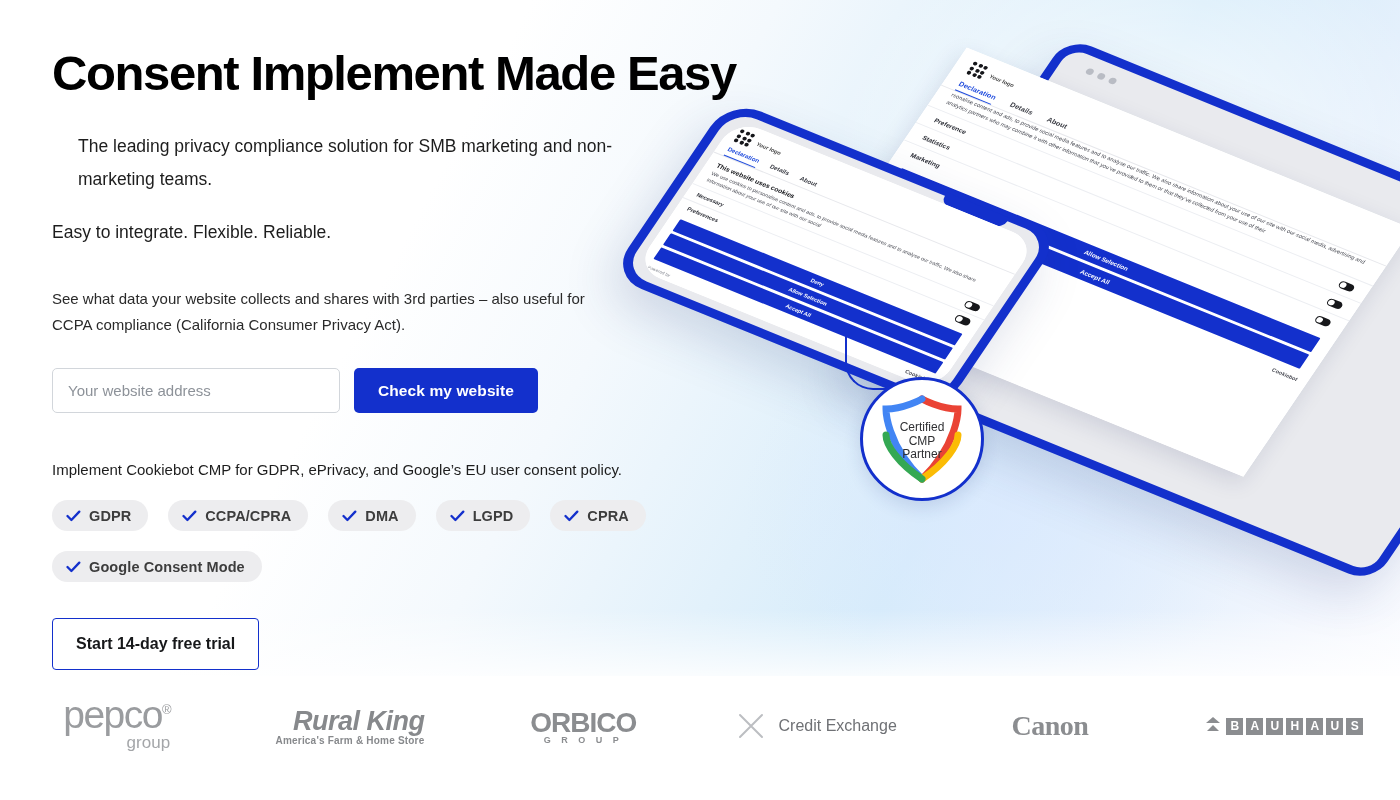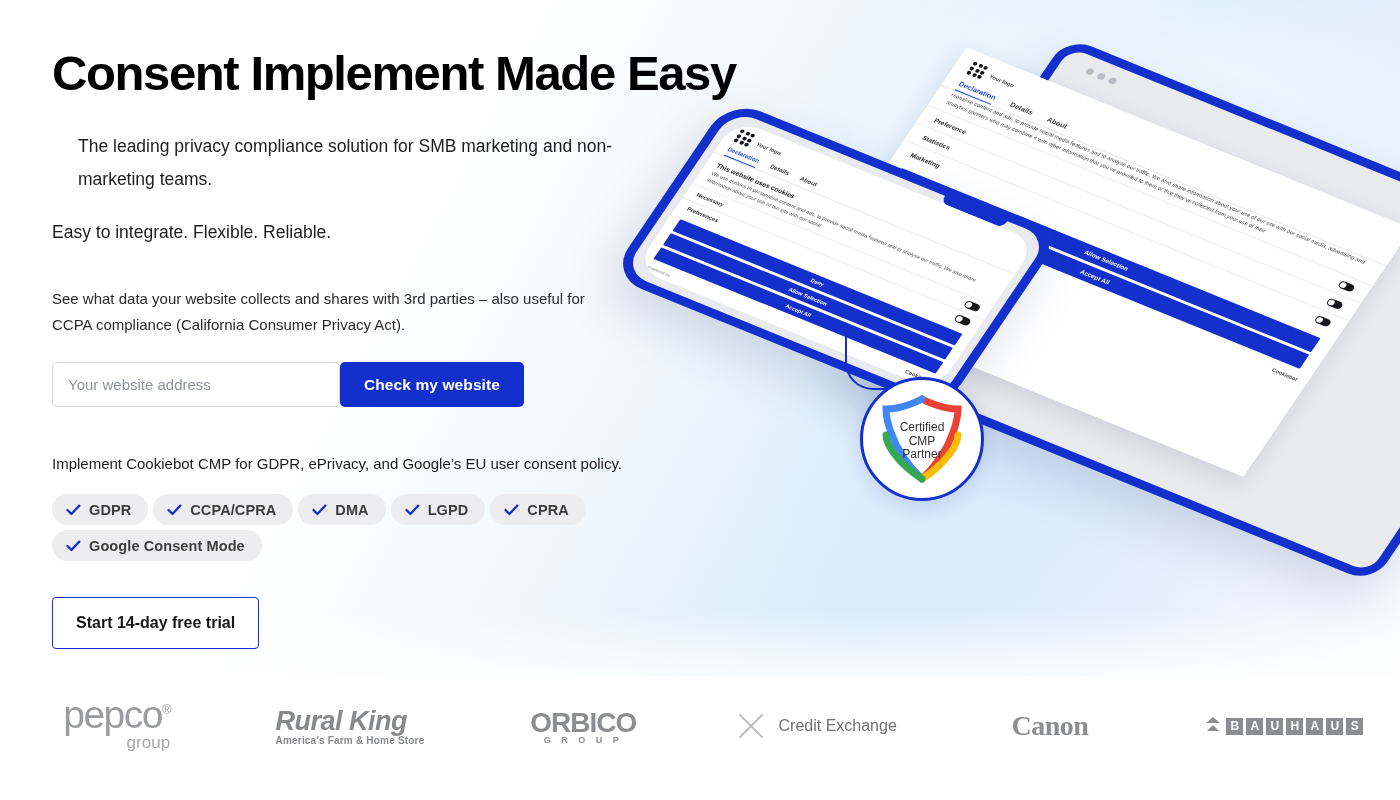--- a/index.html
+++ b/index.html
@@ -103,24 +103,24 @@
   .subnote {
     margin-top: 40px;
     font-size: 15px;
     line-height: 26px;
     color: #2a2a2a;
     max-width: 560px;
   }
 
   
   .form-row {
-    margin-top: 24px;
+    margin-top: 30px;
     display: flex;
     align-items: center;
-    gap: 0;
+    gap: 14px;
   }
   .url-input {
     width: 288px;
     height: 45px;
     border: 1px solid #d2d6db;
     border-radius: 5px;
     background: #ffffff;
     padding: 0 15px;
     font-size: 15px;
     font-family: "Liberation Sans", sans-serif;
@@ -147,21 +147,21 @@
     margin-top: 45px;
     font-size: 15px;
     color: #1d1d1d;
     line-height: 24px;
   }
 
   .badges {
     margin-top: 18px;
     display: flex;
     flex-wrap: wrap;
-    gap: 5px;
+    gap: 20px;
     max-width: 600px;
   }
   .badge {
     display: inline-flex;
     align-items: center;
     gap: 8px;
     height: 31px;
     padding: 0 17px 0 14px;
     border-radius: 16px;
     background: #ededef;
@@ -372,21 +372,21 @@
   .logo-slot {
     flex: 1;
     display: flex;
     align-items: center;
     justify-content: center;
     color: #8b8d90;
   }
   .lg-pepco { font-size: 39px; font-weight: 400; letter-spacing: -1.5px; color:#9a9c9f; position:relative; line-height:34px;}
   .lg-pepco sup{ font-size:13px; vertical-align:super; }
   .lg-pepco .sub{ display:block; text-align:right; font-size:17px; letter-spacing:0px; margin-top:-6px; color:#a4a6a9;}
-  .lg-rural { text-align:left; }
+  .lg-rural { text-align:right; }
   .lg-rural .t1{ font-size:27px; font-weight:700; font-style:italic; color:#87898c; letter-spacing:-.5px;}
   .lg-rural .t2{ font-size:10px; font-weight:700; color:#87898c; letter-spacing:.2px; margin-top:-2px;}
   .lg-orbico { text-align:center; }
   .lg-orbico .t1{ font-size:28px; font-weight:700; color:#8b8d90; letter-spacing:-1px; font-family:"Liberation Sans", sans-serif;}
   .lg-orbico .t2{ font-size:9px; font-weight:700; letter-spacing:4px; color:#8b8d90; margin-top:-4px;}
   .lg-credit{ display:flex; align-items:center; gap:14px;}
   .lg-credit .t{ font-size:16px; color:#6f7175; }
   .lg-canon{ font-size:28px; font-weight:700; color:#8b8d90; font-family:"Liberation Serif", serif; letter-spacing:-.5px;}
   .lg-bauhaus{ display:flex; align-items:center; gap:3px; }
   .lg-bauhaus .bh{

